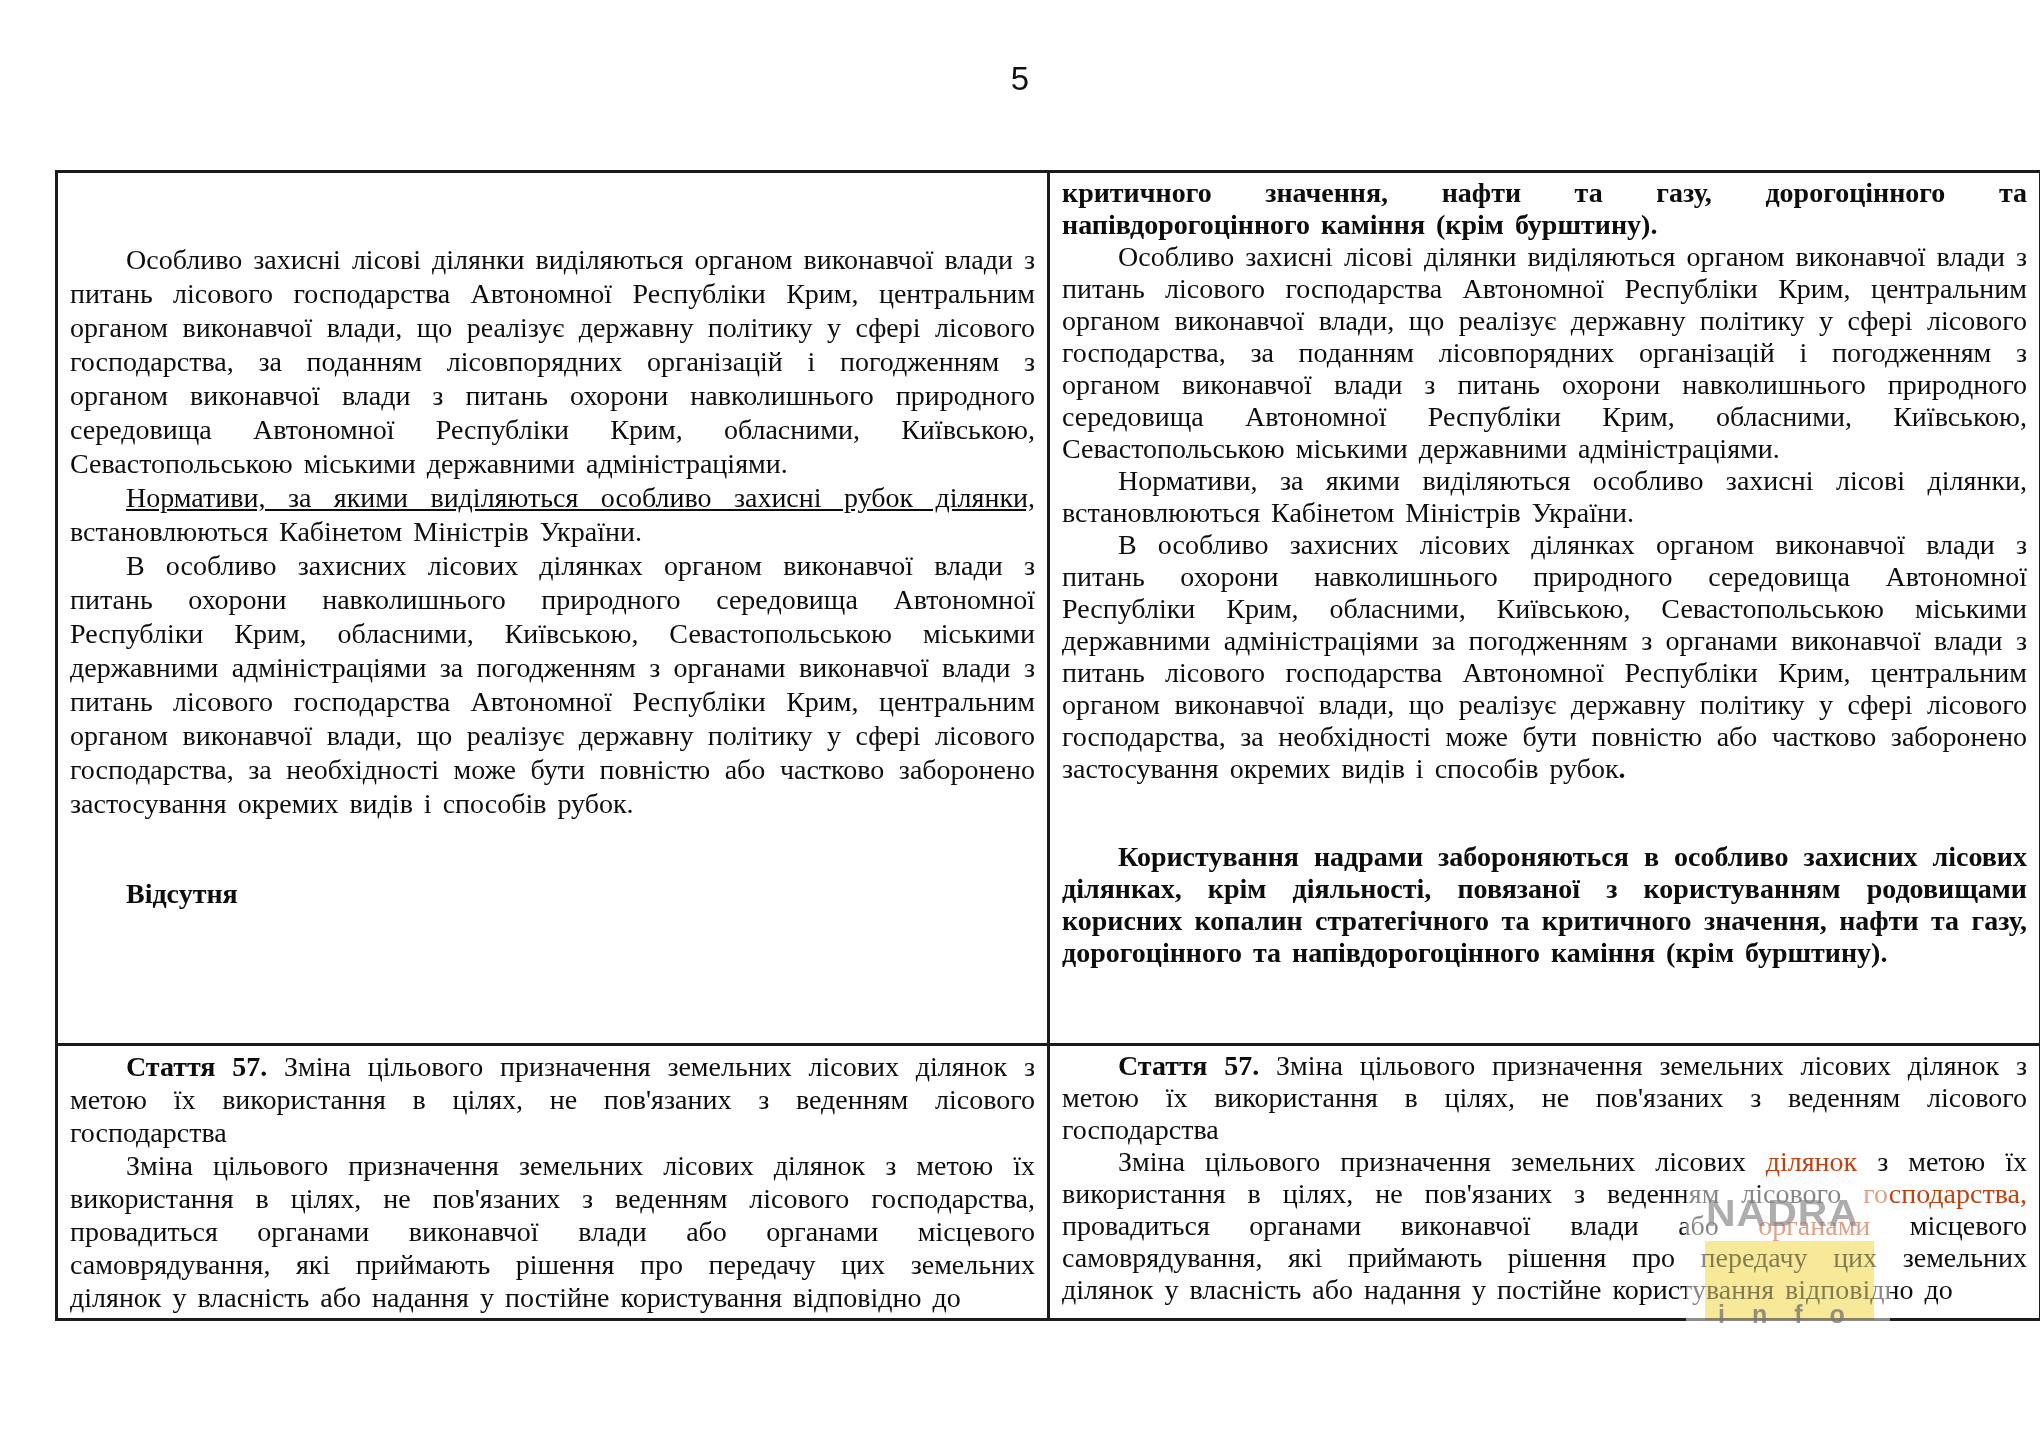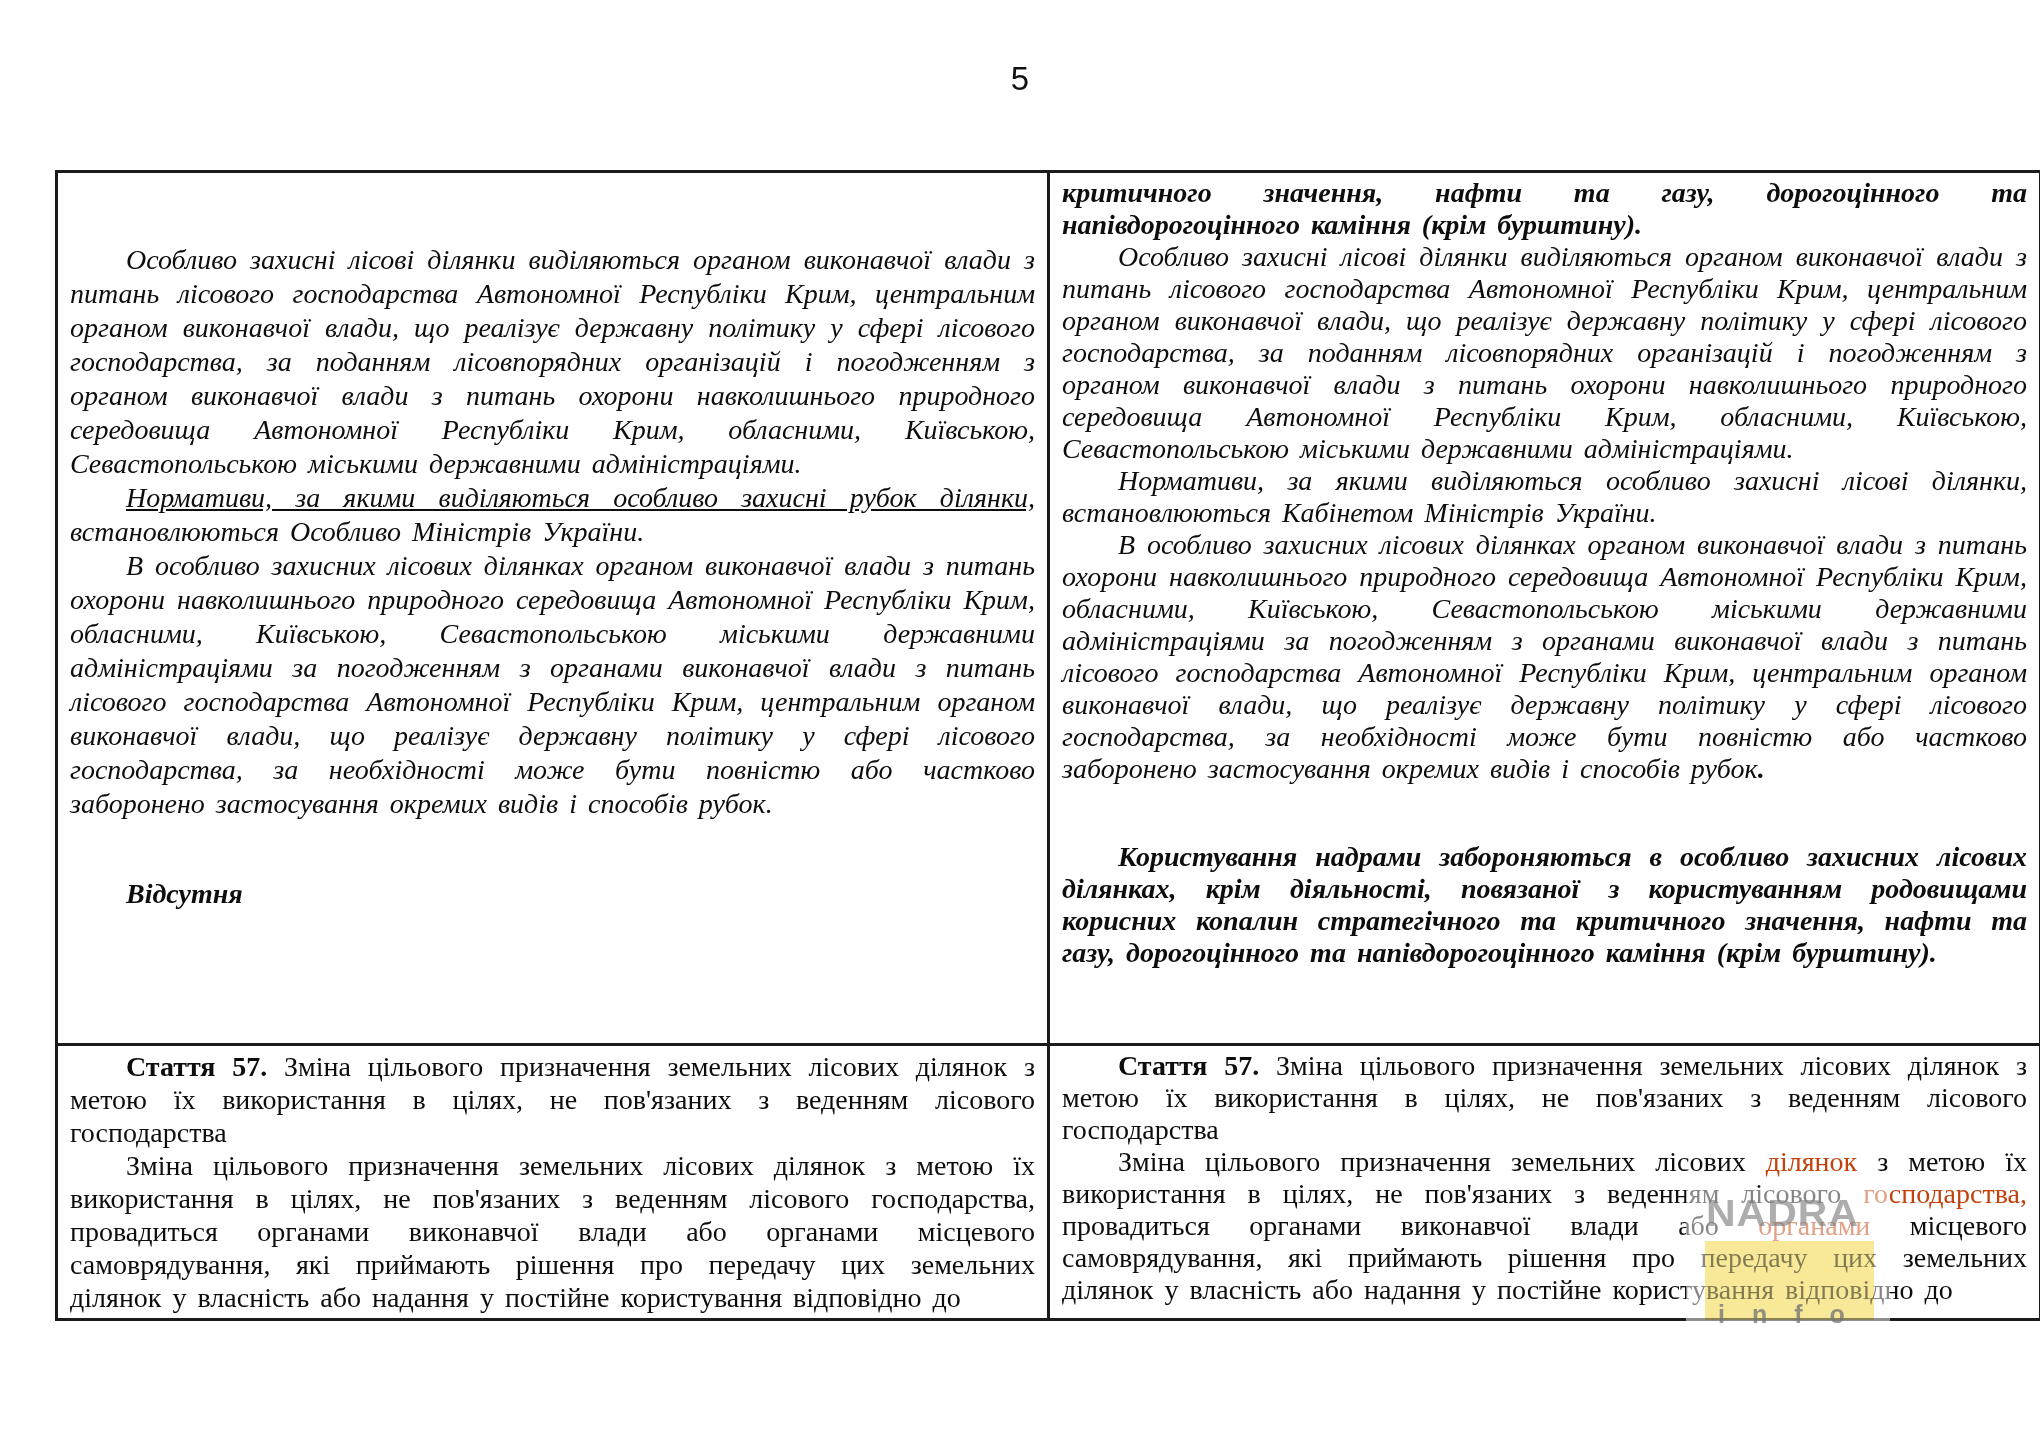--- a/index.html
+++ b/index.html
@@ -13,21 +13,21 @@
     font-family:"Liberation Sans","DejaVu Sans",sans-serif;font-size:33px;color:#111;
   }
   table.doc{
     position:absolute;left:55px;top:170px;width:1930px;
     border-collapse:collapse;table-layout:fixed;
   }
   table.doc, table.doc td{border:3px solid #1b1b1b;}
   table.doc td{
     width:965px;vertical-align:top;padding:4px 12px 4px 12px;background:#fff;
   }
-  td.r1{height:862px;overflow:hidden;font-style:italic;}
+  td.r1{height:862px;overflow:hidden;}
   .p{
     margin:0;text-align:justify;font-size:28px;word-spacing:4px;
     text-indent:56px;
   }
   .lh34 .p{line-height:34px;}
   .lh33 .p{line-height:33px;}
   .lh32 .p{line-height:32px;}
   .p.noindent{text-indent:0;}
   .p.sp-top{margin-top:66px;}
   .p.sp-before{margin-top:56px;}
@@ -59,21 +59,21 @@
 </head>
 <body>
 
 <div class="page-number">5</div>
 
 <table class="doc">
   <tbody>
       <tr>
     <td class="r1 lh34">
           <p class="p sp-top"><span>Особливо захисні лісові ділянки виділяються органом виконавчої влади з питань лісового господарства Автономної Республіки Крим, центральним органом виконавчої влади, що реалізує державну політику у сфері лісового господарства, за поданням лісовпорядних організацій і погодженням з органом виконавчої влади з питань охорони навколишнього природного середовища Автономної Республіки Крим, обласними, Київською, Севастопольською міськими державними адміністраціями.</span></p>
-          <p class="p"><span class="ru">Нормативи, за якими виділяються особливо захисні рубок ділянки,</span><span> встановлюються Особливо Міністрів України.</span></p>
+          <p class="p"><span class="ru">Нормативи, за якими виділяються особливо захисні рубок ділянки,</span><span> встановлюються Кабінетом Міністрів України.</span></p>
           <p class="p"><span>В особливо захисних лісових ділянках органом виконавчої влади з питань охорони навколишнього природного середовища Автономної Республіки Крим, обласними, Київською, Севастопольською міськими державними адміністраціями за погодженням з органами виконавчої влади з питань лісового господарства Автономної Республіки Крим, центральним органом виконавчої влади, що реалізує державну політику у сфері лісового господарства, за необхідності може бути повністю або частково заборонено застосування окремих видів і способів рубок.</span></p>
           <p class="p sp-before"><span class="rb">Відсутня</span></p>
         </td>
     <td class="r1 lh32">
           <p class="p noindent"><span class="rb">критичного значення, нафти та газу, дорогоцінного та напівдорогоцінного каміння (крім бурштину).</span></p>
           <p class="p"><span>Особливо захисні лісові ділянки виділяються органом виконавчої влади з питань лісового господарства Автономної Республіки Крим, центральним органом виконавчої влади, що реалізує державну політику у сфері лісового господарства, за поданням лісовпорядних організацій і погодженням з органом виконавчої влади з питань охорони навколишнього природного середовища Автономної Республіки Крим, обласними, Київською, Севастопольською міськими державними адміністраціями.</span></p>
           <p class="p"><span>Нормативи, за якими виділяються особливо захисні лісові ділянки, встановлюються Кабінетом Міністрів України.</span></p>
           <p class="p"><span>В особливо захисних лісових ділянках органом виконавчої влади з питань охорони навколишнього природного середовища Автономної Республіки Крим, обласними, Київською, Севастопольською міськими державними адміністраціями за погодженням з органами виконавчої влади з питань лісового господарства Автономної Республіки Крим, центральним органом виконавчої влади, що реалізує державну політику у сфері лісового господарства, за необхідності може бути повністю або частково заборонено застосування окремих видів і способів рубок</span><span class="rb">.</span></p>
           <p class="p sp-before"><span class="rb">Користування надрами забороняються в особливо захисних лісових ділянках, крім діяльності, повязаної з користуванням родовищами корисних копалин стратегічного та критичного значення, нафти та газу, дорогоцінного та напівдорогоцінного каміння (крім бурштину).</span></p>
         </td>

